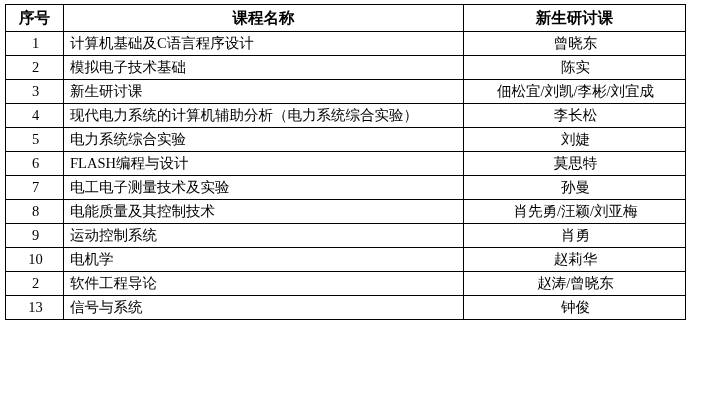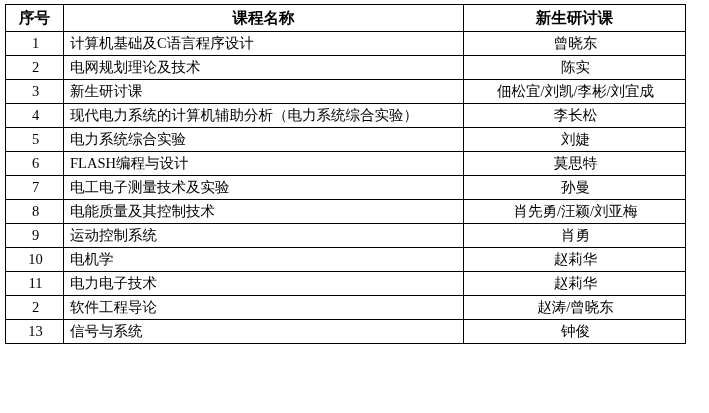--- a/index.html
+++ b/index.html
@@ -78,21 +78,21 @@
       </tr>
     </thead>
     <tbody>
       <tr>
         <td class="col-index">1</td>
         <td class="col-name">计算机基础及C语言程序设计</td>
         <td class="col-teacher">曾晓东</td>
       </tr>
       <tr>
         <td class="col-index">2</td>
-        <td class="col-name">电网规划理论及技术</td>
+        <td class="col-name">模拟电子技术基础</td>
         <td class="col-teacher">陈实</td>
       </tr>
       <tr>
         <td class="col-index">3</td>
         <td class="col-name">新生研讨课</td>
         <td class="col-teacher">佃松宜/刘凯/李彬/刘宜成</td>
       </tr>
       <tr>
         <td class="col-index">4</td>
         <td class="col-name">现代电力系统的计算机辅助分析（电力系统综合实验）</td>
@@ -122,25 +122,20 @@
         <td class="col-index">9</td>
         <td class="col-name">运动控制系统</td>
         <td class="col-teacher">肖勇</td>
       </tr>
       <tr>
         <td class="col-index">10</td>
         <td class="col-name">电机学</td>
         <td class="col-teacher">赵莉华</td>
       </tr>
       <tr>
-        <td class="col-index">11</td>
-        <td class="col-name">电力电子技术</td>
-        <td class="col-teacher">赵莉华</td>
-      </tr>
-      <tr>
         <td class="col-index">2</td>
         <td class="col-name">软件工程导论</td>
         <td class="col-teacher">赵涛/曾晓东</td>
       </tr>
       <tr>
         <td class="col-index">13</td>
         <td class="col-name">信号与系统</td>
         <td class="col-teacher">钟俊</td>
       </tr>
     </tbody>

